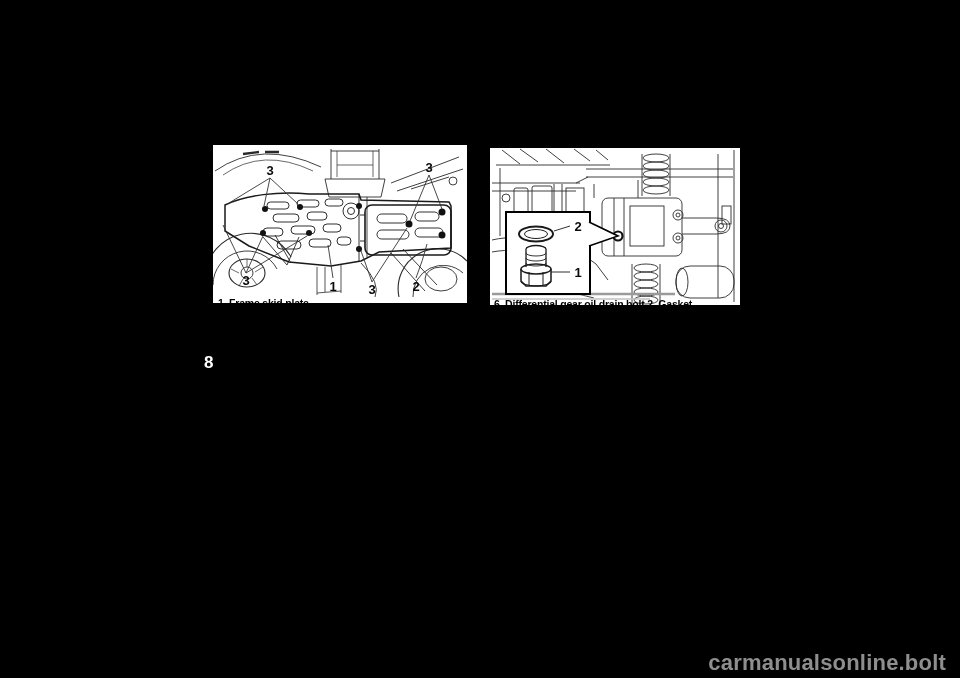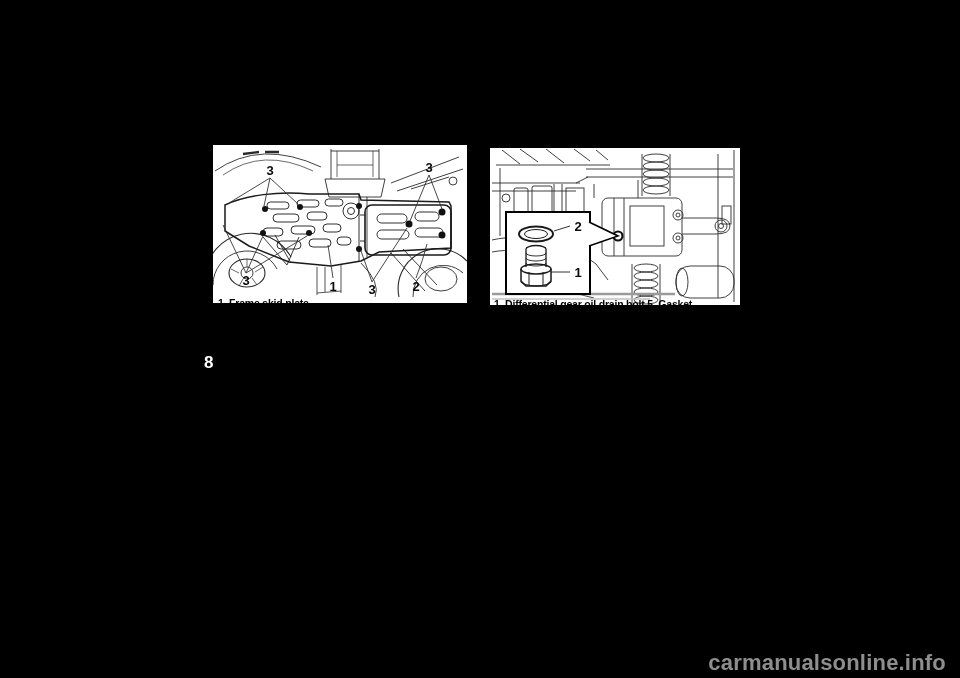--- a/index.html
+++ b/index.html
@@ -186,20 +186,20 @@
         <ellipse cx="46" cy="121" rx="15" ry="5" stroke-width="1.5"></ellipse>
         <path d="M31,121 V133 L36,138 H56 L61,133 V121" stroke-width="1.5"></path>
         <path d="M39,124 V137 M53,124 V137" stroke-width="1"></path>
         <path d="M31,133 A15,5 0 0 0 61,133" stroke-width="1.1"></path>
         <path d="M61,124 L80,124" stroke-width="0.9"></path>
       </g>
 
       <text class="co" text-anchor="middle" x="88" y="83">2</text>
       <text class="co" text-anchor="middle" x="88" y="129">1</text>
     </svg>
-    <div class="fig-caption" id="caption-right">1. Differential gear oil drain bolt  5. Gasket</div>
+    <div class="fig-caption" id="caption-right">6. Differential gear oil drain bolt  2. Gasket</div>
   </div>
 
   <div id="page-number">8</div>
 
-  <div id="watermark">carmanualsonline.info</div>
+  <div id="watermark">carmanualsonline.bolt</div>
 
 </div>
 
 </body></html>

